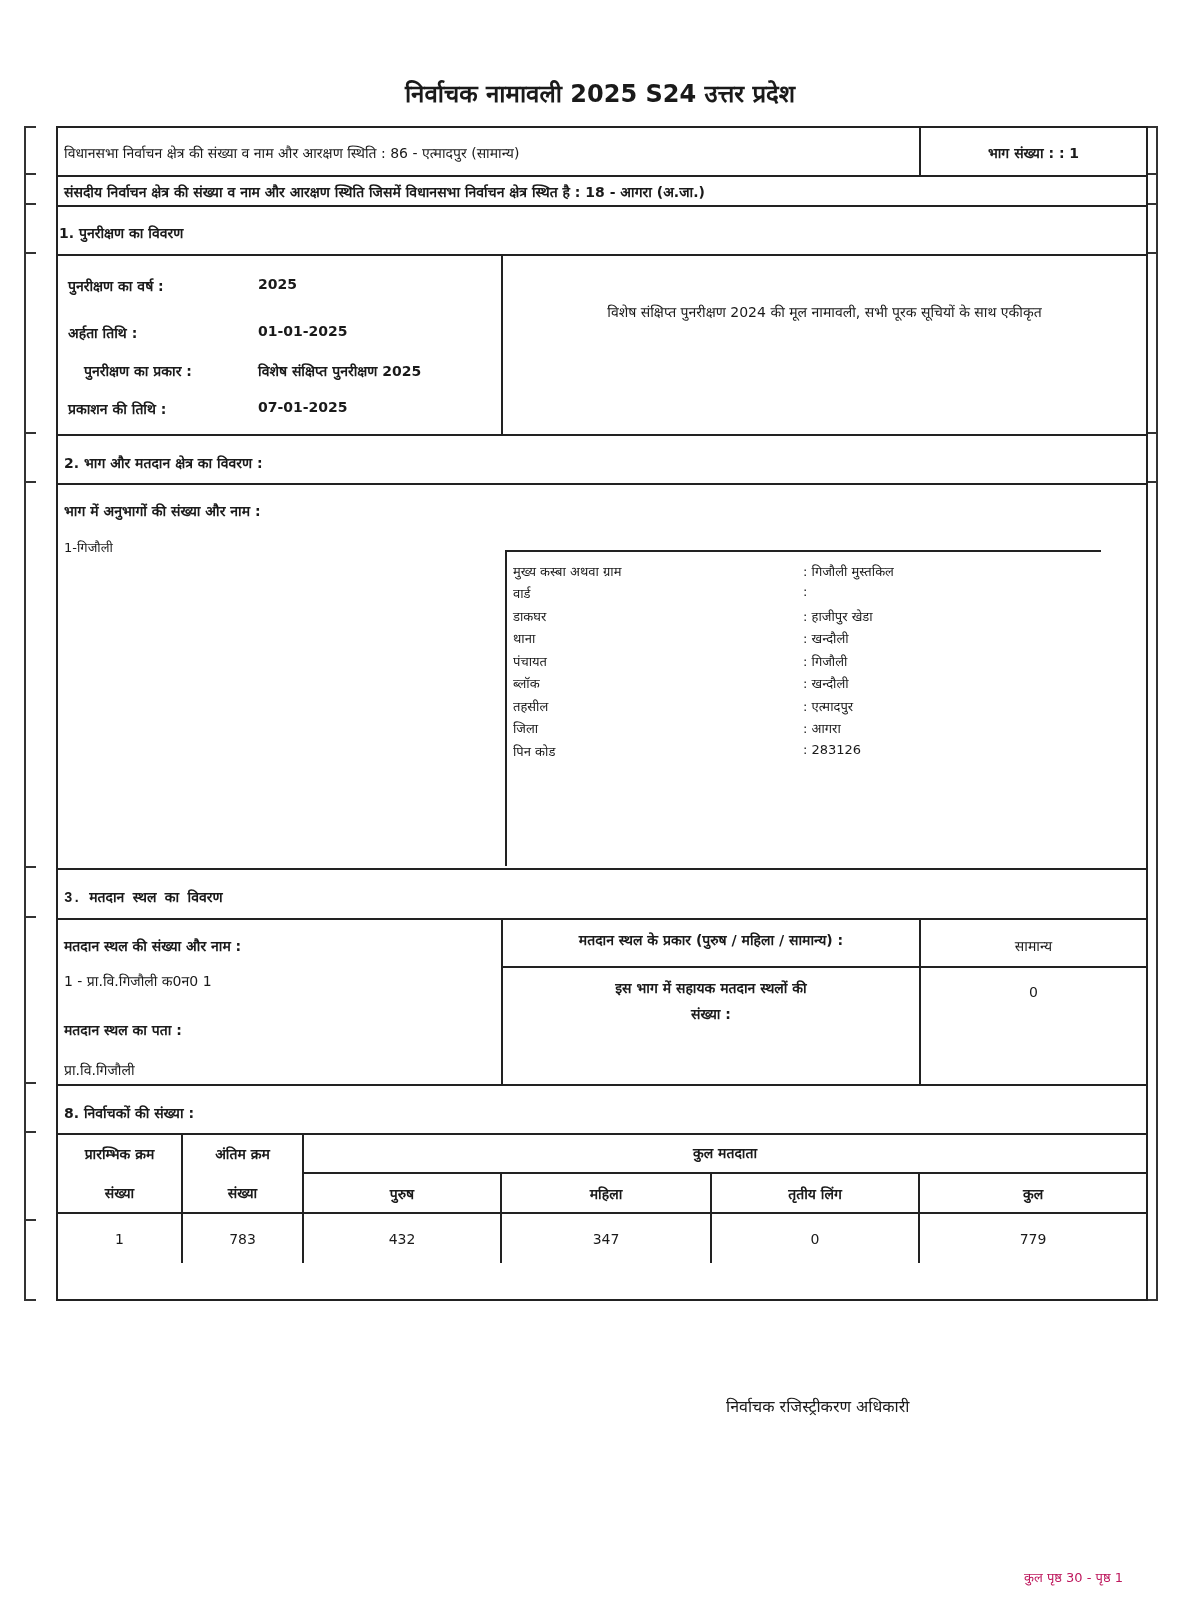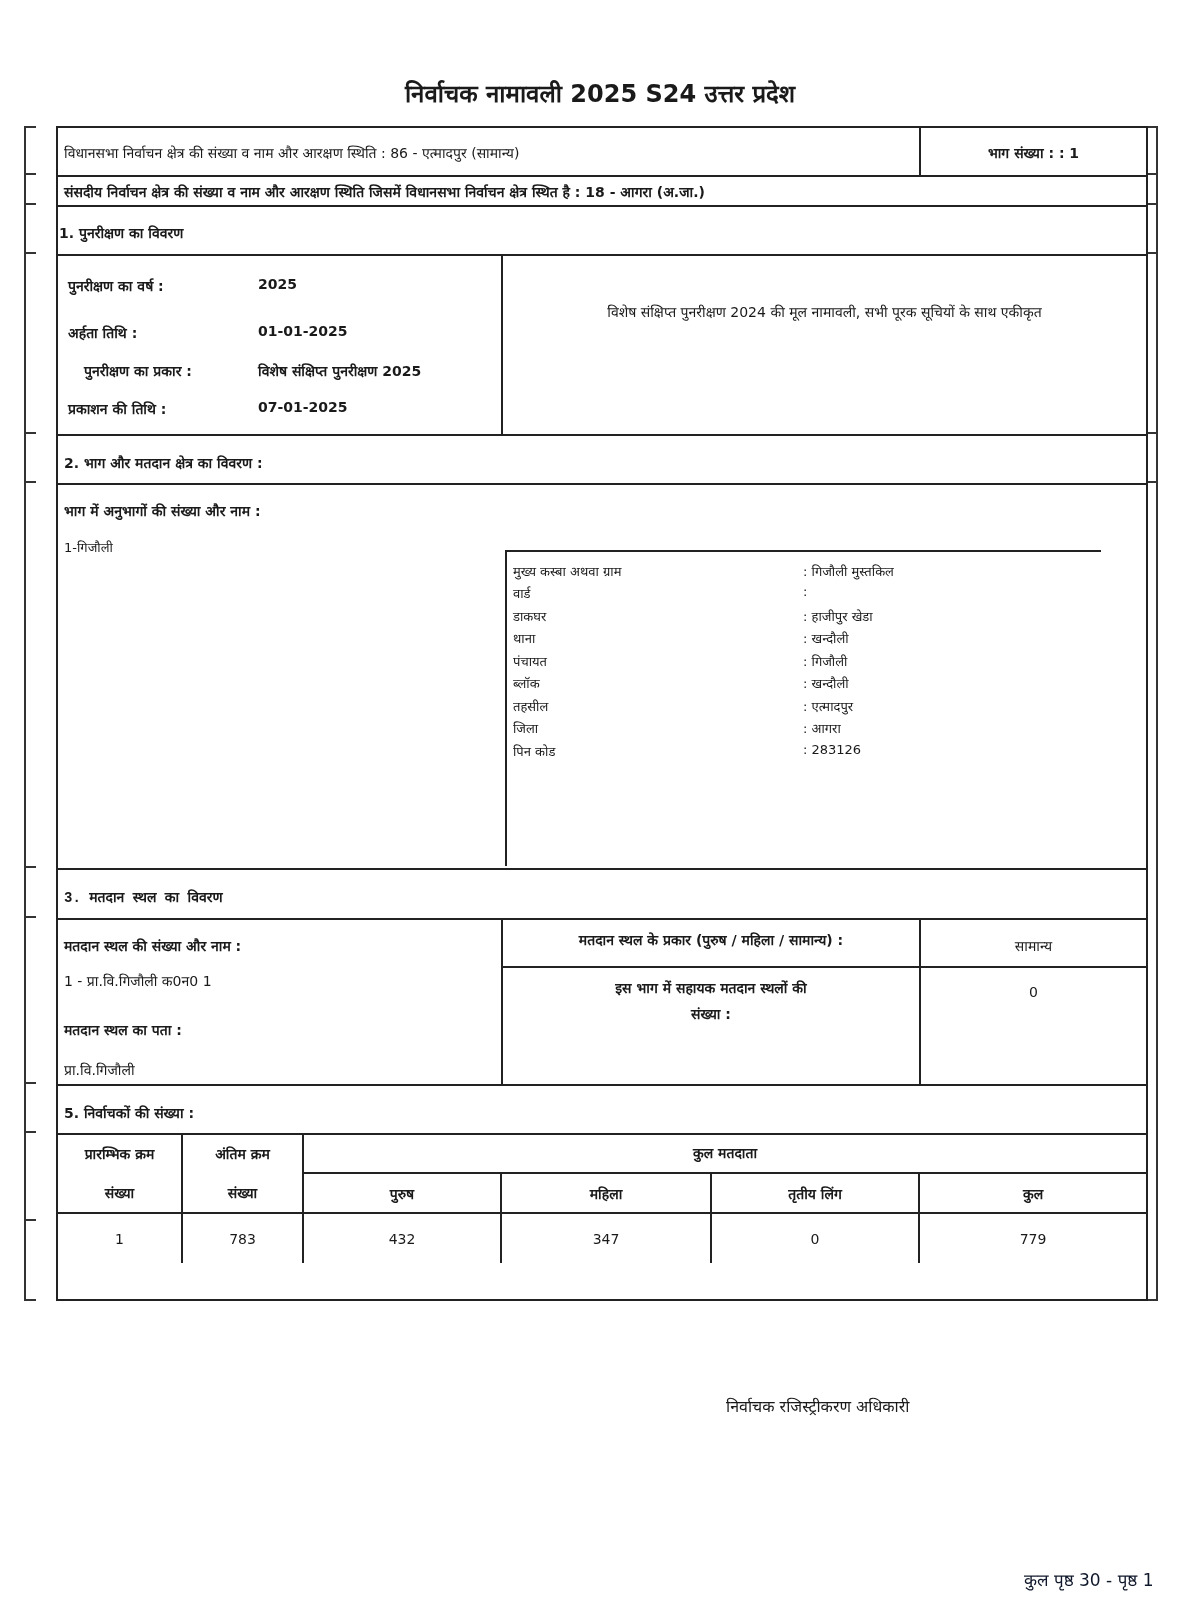--- a/index.html
+++ b/index.html
@@ -29,21 +29,21 @@
 
   .tbl { position: absolute; left: 0; top: 1034px; width: 1088px; border-collapse: collapse; }
   .tbl td { border: 2px solid #222; text-align: center; font-size: 14px; height: 40px; margin-top: 40px; }
   .tbl tr:first-child td { border-top: none; }
   .tbl td:first-child { border-left: none; }
   .tbl td:last-child { border-right: none; }
   .tbl tr:last-child td { border-bottom: none; height: 50px; font-weight: normal; }
   .tbl .hd { font-weight: bold; }
 
   .signer { position: absolute; left: 726px; top: 1395px; font-size: 16px; }
-  .footer { position: absolute; left: 1024px; top: 1568px; font-size: 17px; color: #0f172a; }
+  .footer { position: absolute; left: 1024px; top: 1568px; font-size: 13px; color: #be185d; }
 </style>
 </head>
 <body>
 
 <div class="title">निर्वाचक नामावली 2025 S24 उत्तर प्रदेश</div>
 
 <div class="ghost-left">
   <div class="tick" style="top:0"></div>
   <div class="tick" style="top:47px"></div>
   <div class="tick" style="top:77px"></div>
@@ -148,21 +148,21 @@
   <div class="vline" style="left:443px; top:790px; height:166px;"></div>
   <div class="vline" style="left:861px; top:790px; height:166px;"></div>
   <div class="abs" style="left:443px; right:0; top:838px; border-top:2px solid #222;"></div>
   <div class="txt b c" style="left:445px; width:416px; top:802px;">मतदान स्थल के प्रकार (पुरुष / महिला / सामान्य) :</div>
   <div class="txt c" style="left:863px; width:225px; top:808px;">सामान्य</div>
   <div class="txt b c" style="left:445px; width:416px; top:850px;">इस भाग में सहायक मतदान स्थलों की</div>
   <div class="txt b c" style="left:445px; width:416px; top:876px;">संख्या :</div>
   <div class="txt c" style="left:863px; width:225px; top:856px;">0</div>
   <div class="hline" style="top:956px;"></div>
 
-  <div class="txt b" style="left:6px; top:975px;">5. निर्वाचकों की संख्या :</div>
+  <div class="txt b" style="left:6px; top:975px;">8. निर्वाचकों की संख्या :</div>
   <div class="hline" style="top:1005px;"></div>
 
   <table class="tbl" style="top:1005px;">
     <colgroup>
       <col style="width:124px">
         <col style="width:121px">
         <col style="width:198px">
         <col style="width:210px">
         <col style="width:208px">
         <col style="width:227px">

